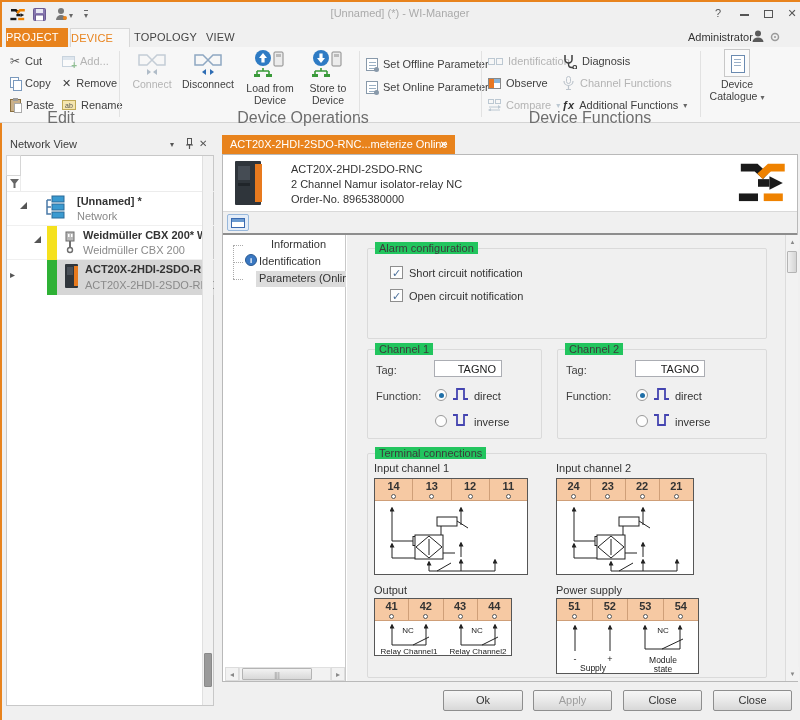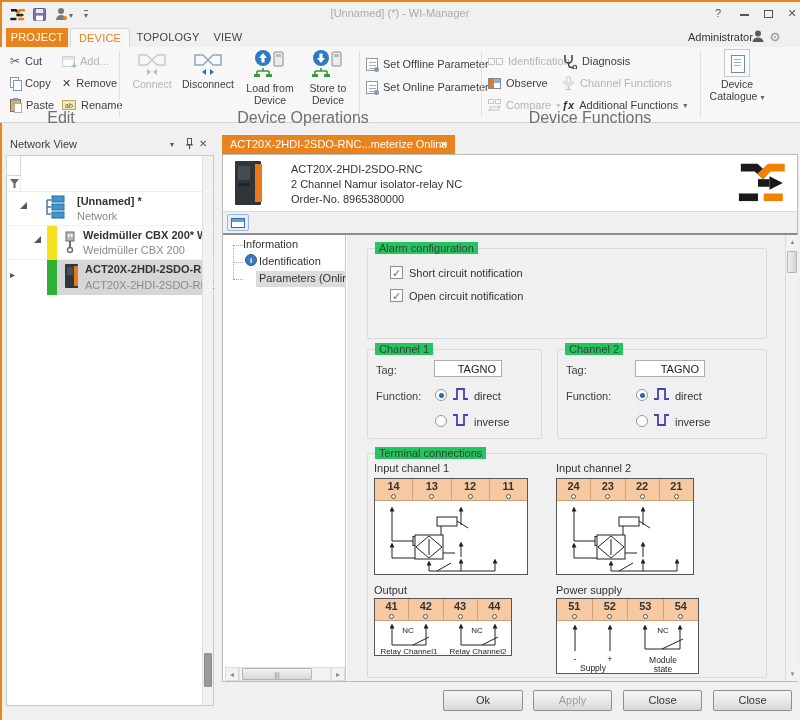--- a/index.html
+++ b/index.html
@@ -9,21 +9,21 @@
 .nw{white-space:nowrap}
 .dis{color:#b4b4b4}
 .edge-top{left:0;top:0;width:800px;height:2px;background:var(--accent)}
 .edge-left{left:0;top:0;width:2px;height:720px;background:var(--accent)}
 
 .title-text{left:0;top:7px;width:800px;text-align:center;color:#aaa}
 .winbtn{top:6px;width:20px;height:16px;text-align:center;color:#555;font-size:11px;line-height:15px;cursor:default}
 .maxbox{display:inline-block;width:9px;height:8px;border:1px solid #555;margin-top:4px}
 .minbar{display:inline-block;width:9px;height:2px;background:#555;margin-bottom:1px}
 
-.rtab{top:28px;height:19px;text-align:center;line-height:18px;font-size:11px;color:#444;letter-spacing:.2px}
+.rtab{top:28px;height:19px;text-align:left;line-height:18px;font-size:11px;color:#444;letter-spacing:.2px}
 .rtab.project{background:var(--accent);color:#fff}
 .rtab.active{background:#f7f7f7;color:var(--accent);border:1px solid #d8d8d8;border-bottom:none}
 
 .ribbon{left:0;top:47px;width:800px;height:76px;background:#f7f7f7;border-bottom:1px solid #d4d4d4}
 .rdiv{top:4px;width:1px;height:66px;background:#e2e2e2}
 .ritem{position:absolute;display:flex;align-items:center;gap:5px;height:18px}
 .rlabel{position:absolute;top:62px;font-size:16px;color:#6e6e6e;text-align:center}
 .bigbtn{position:absolute;top:2px;width:56px;height:60px;text-align:center}
 .bigbtn .blbl{margin-top:2px;line-height:11.5px;font-size:10.5px}
 .caret{font-size:8px;color:#666}
@@ -370,21 +370,21 @@
         <span class="ic-winview" style="position:absolute;left:3px;top:3px"></span>
       </div>
     </div>
     <div class="abs" style="left:0;top:78px;width:574px;height:2px;background:#8d8d8d"></div>
 
     <div class="abs" style="left:0;top:80px;width:123px;height:446px;background:#fff;border-right:1px solid #c8c8c8">
       <div class="abs" style="left:10px;top:10px;width:1px;height:34px;border-left:1px dotted #aaa"></div>
       <div class="abs" style="left:10px;top:10px;width:10px;border-top:1px dotted #aaa"></div>
       <div class="abs" style="left:10px;top:27px;width:10px;border-top:1px dotted #aaa"></div>
       <div class="abs" style="left:10px;top:44px;width:10px;border-top:1px dotted #aaa"></div>
-      <div class="abs nw" style="left:20px;top:3px;color:#333">Information</div>
+      <div class="abs nw" style="left:48px;top:3px;color:#333">Information</div>
       <svg class="abs" style="left:22px;top:19px" width="12" height="12">
         <circle cx="6" cy="6" r="5.5" fill="#3a78c2"></circle>
           <circle cx="6" cy="6" r="5.5" fill="none" stroke="#2a5a92"></circle>
         <text x="6" y="9" font-size="8" fill="#fff" text-anchor="middle" font-weight="bold">i</text>
       </svg>
       <div class="abs nw" style="left:36px;top:20px;color:#333">Identification</div>
       <div class="abs" style="left:33px;top:36px;width:90px;height:16px;background:#dcdcdc"></div>
       <div class="abs nw" style="left:36px;top:37px;color:#333;width:87px;overflow:hidden">Parameters (Online)</div>
 
       <div class="sbbtn" style="left:2px;top:432px;width:14px;height:14px;font-size:8px;line-height:13px">◂</div>

